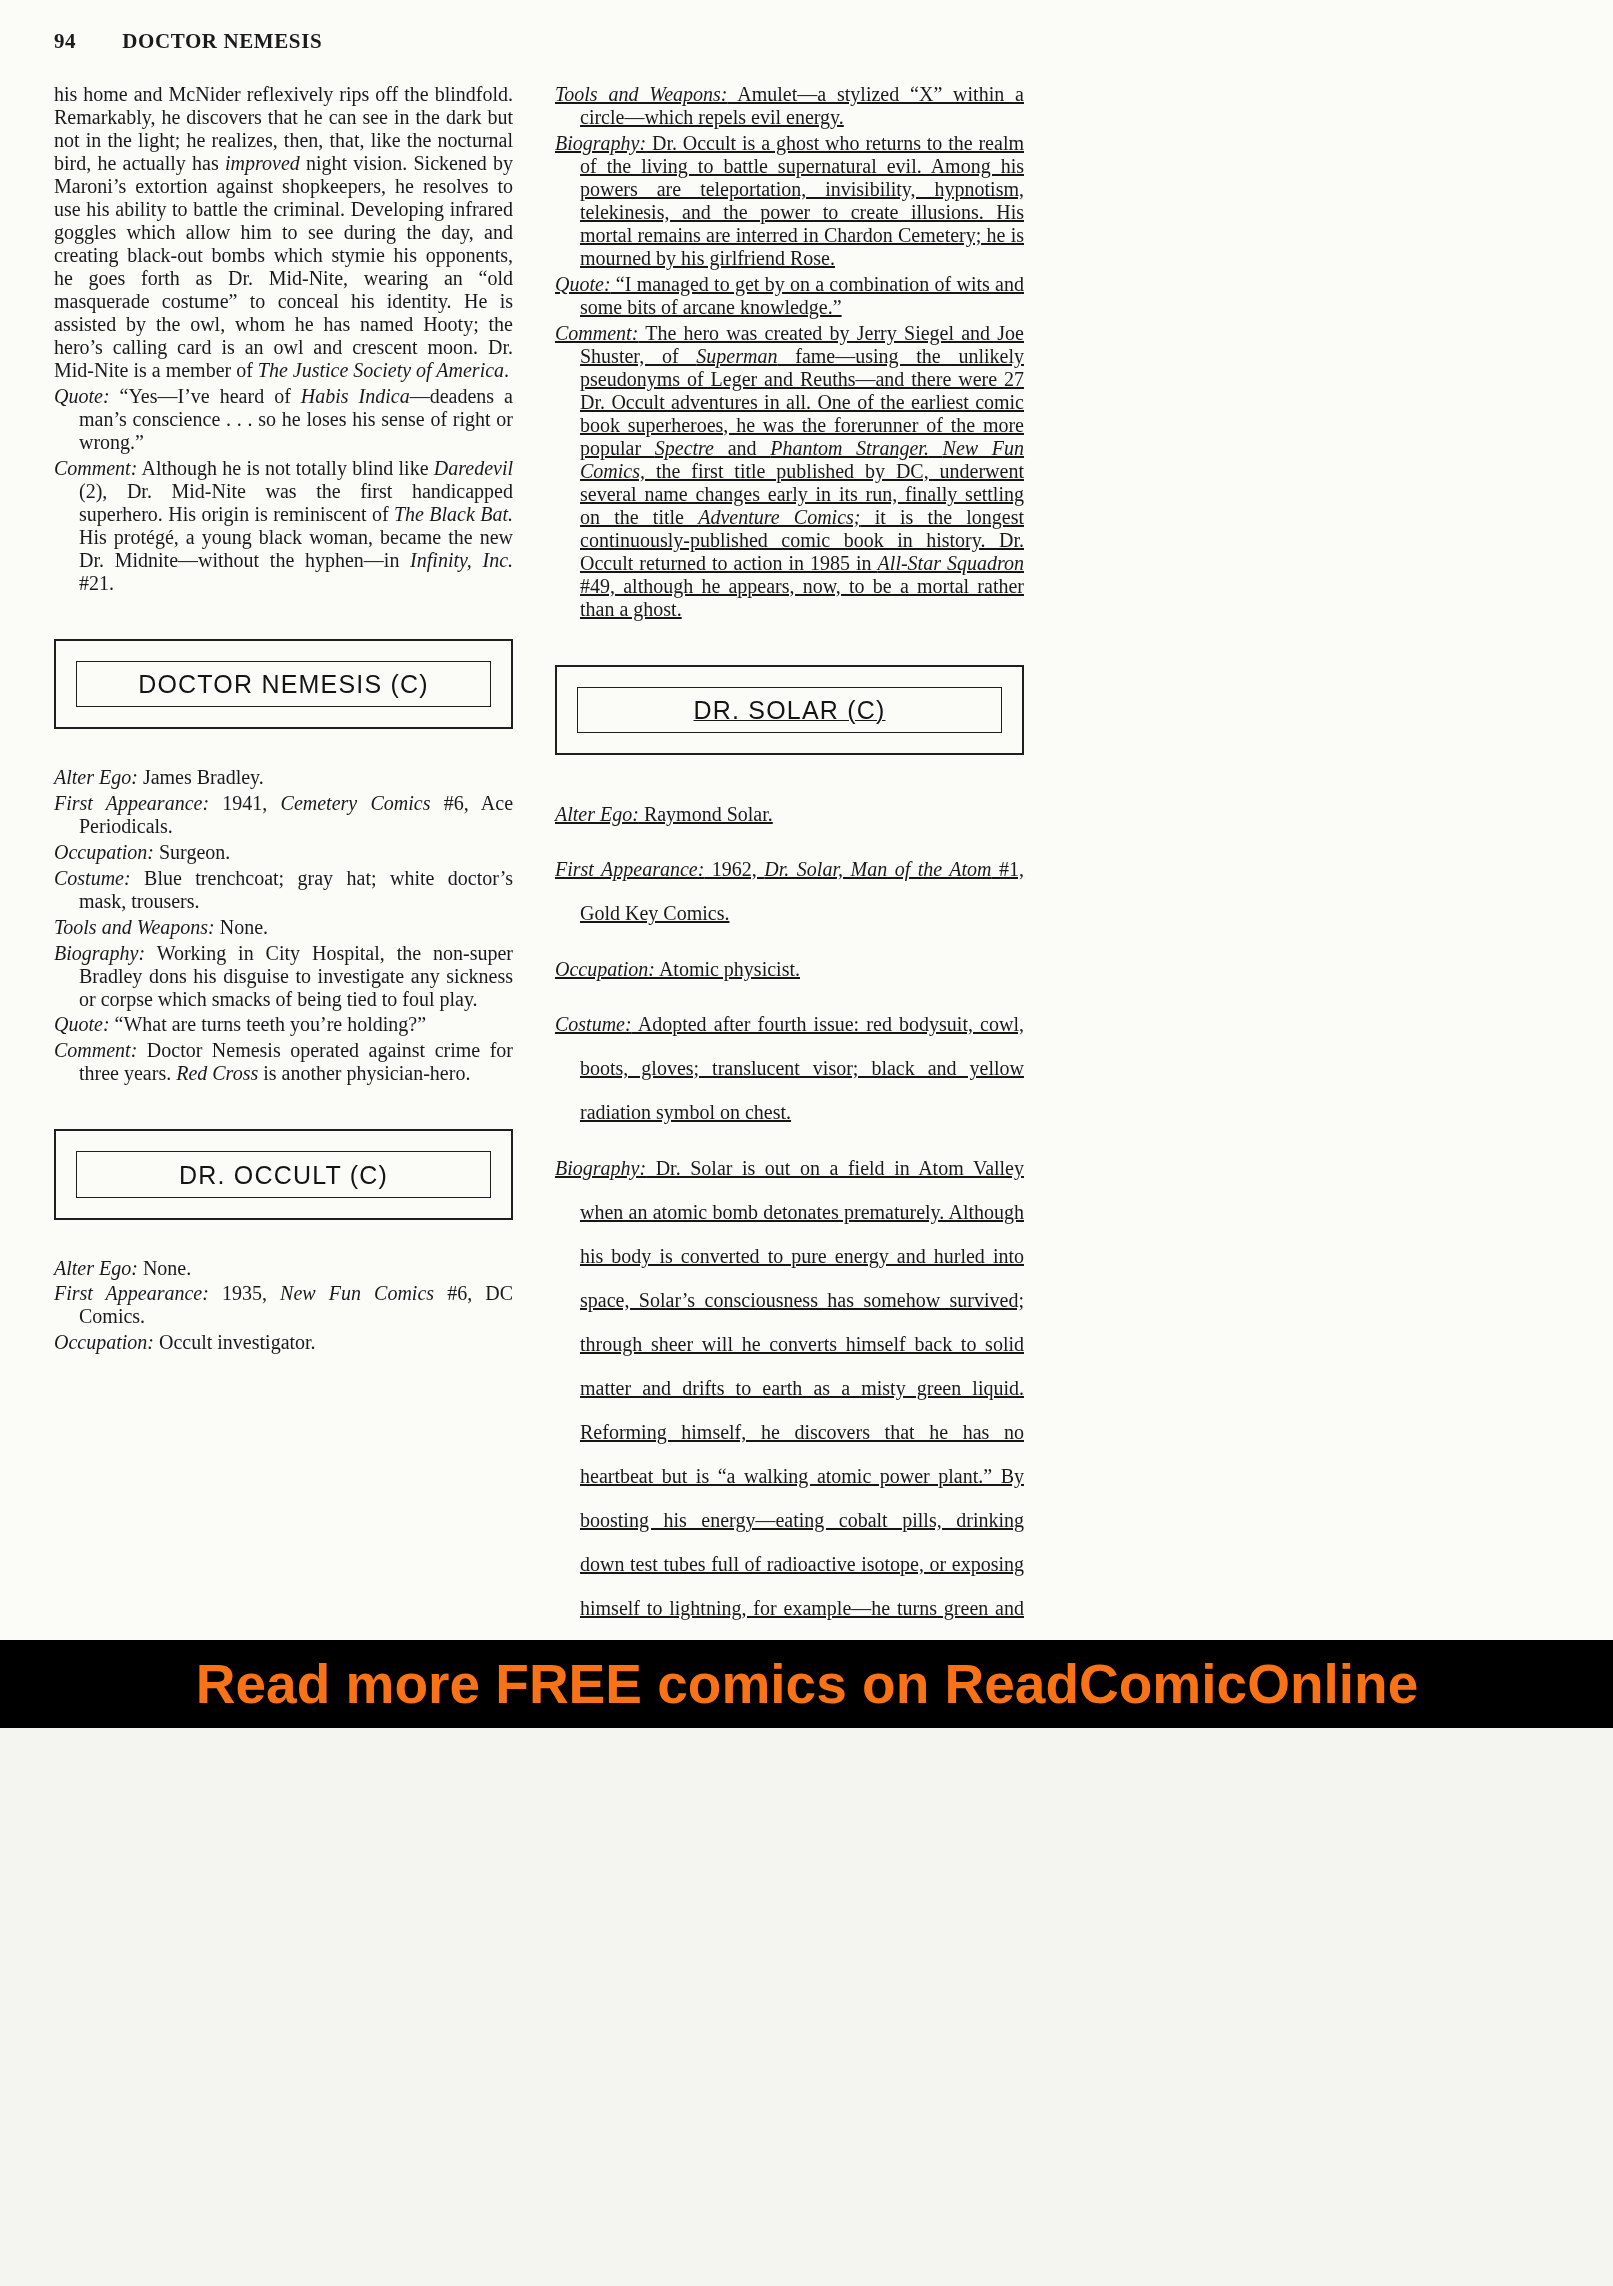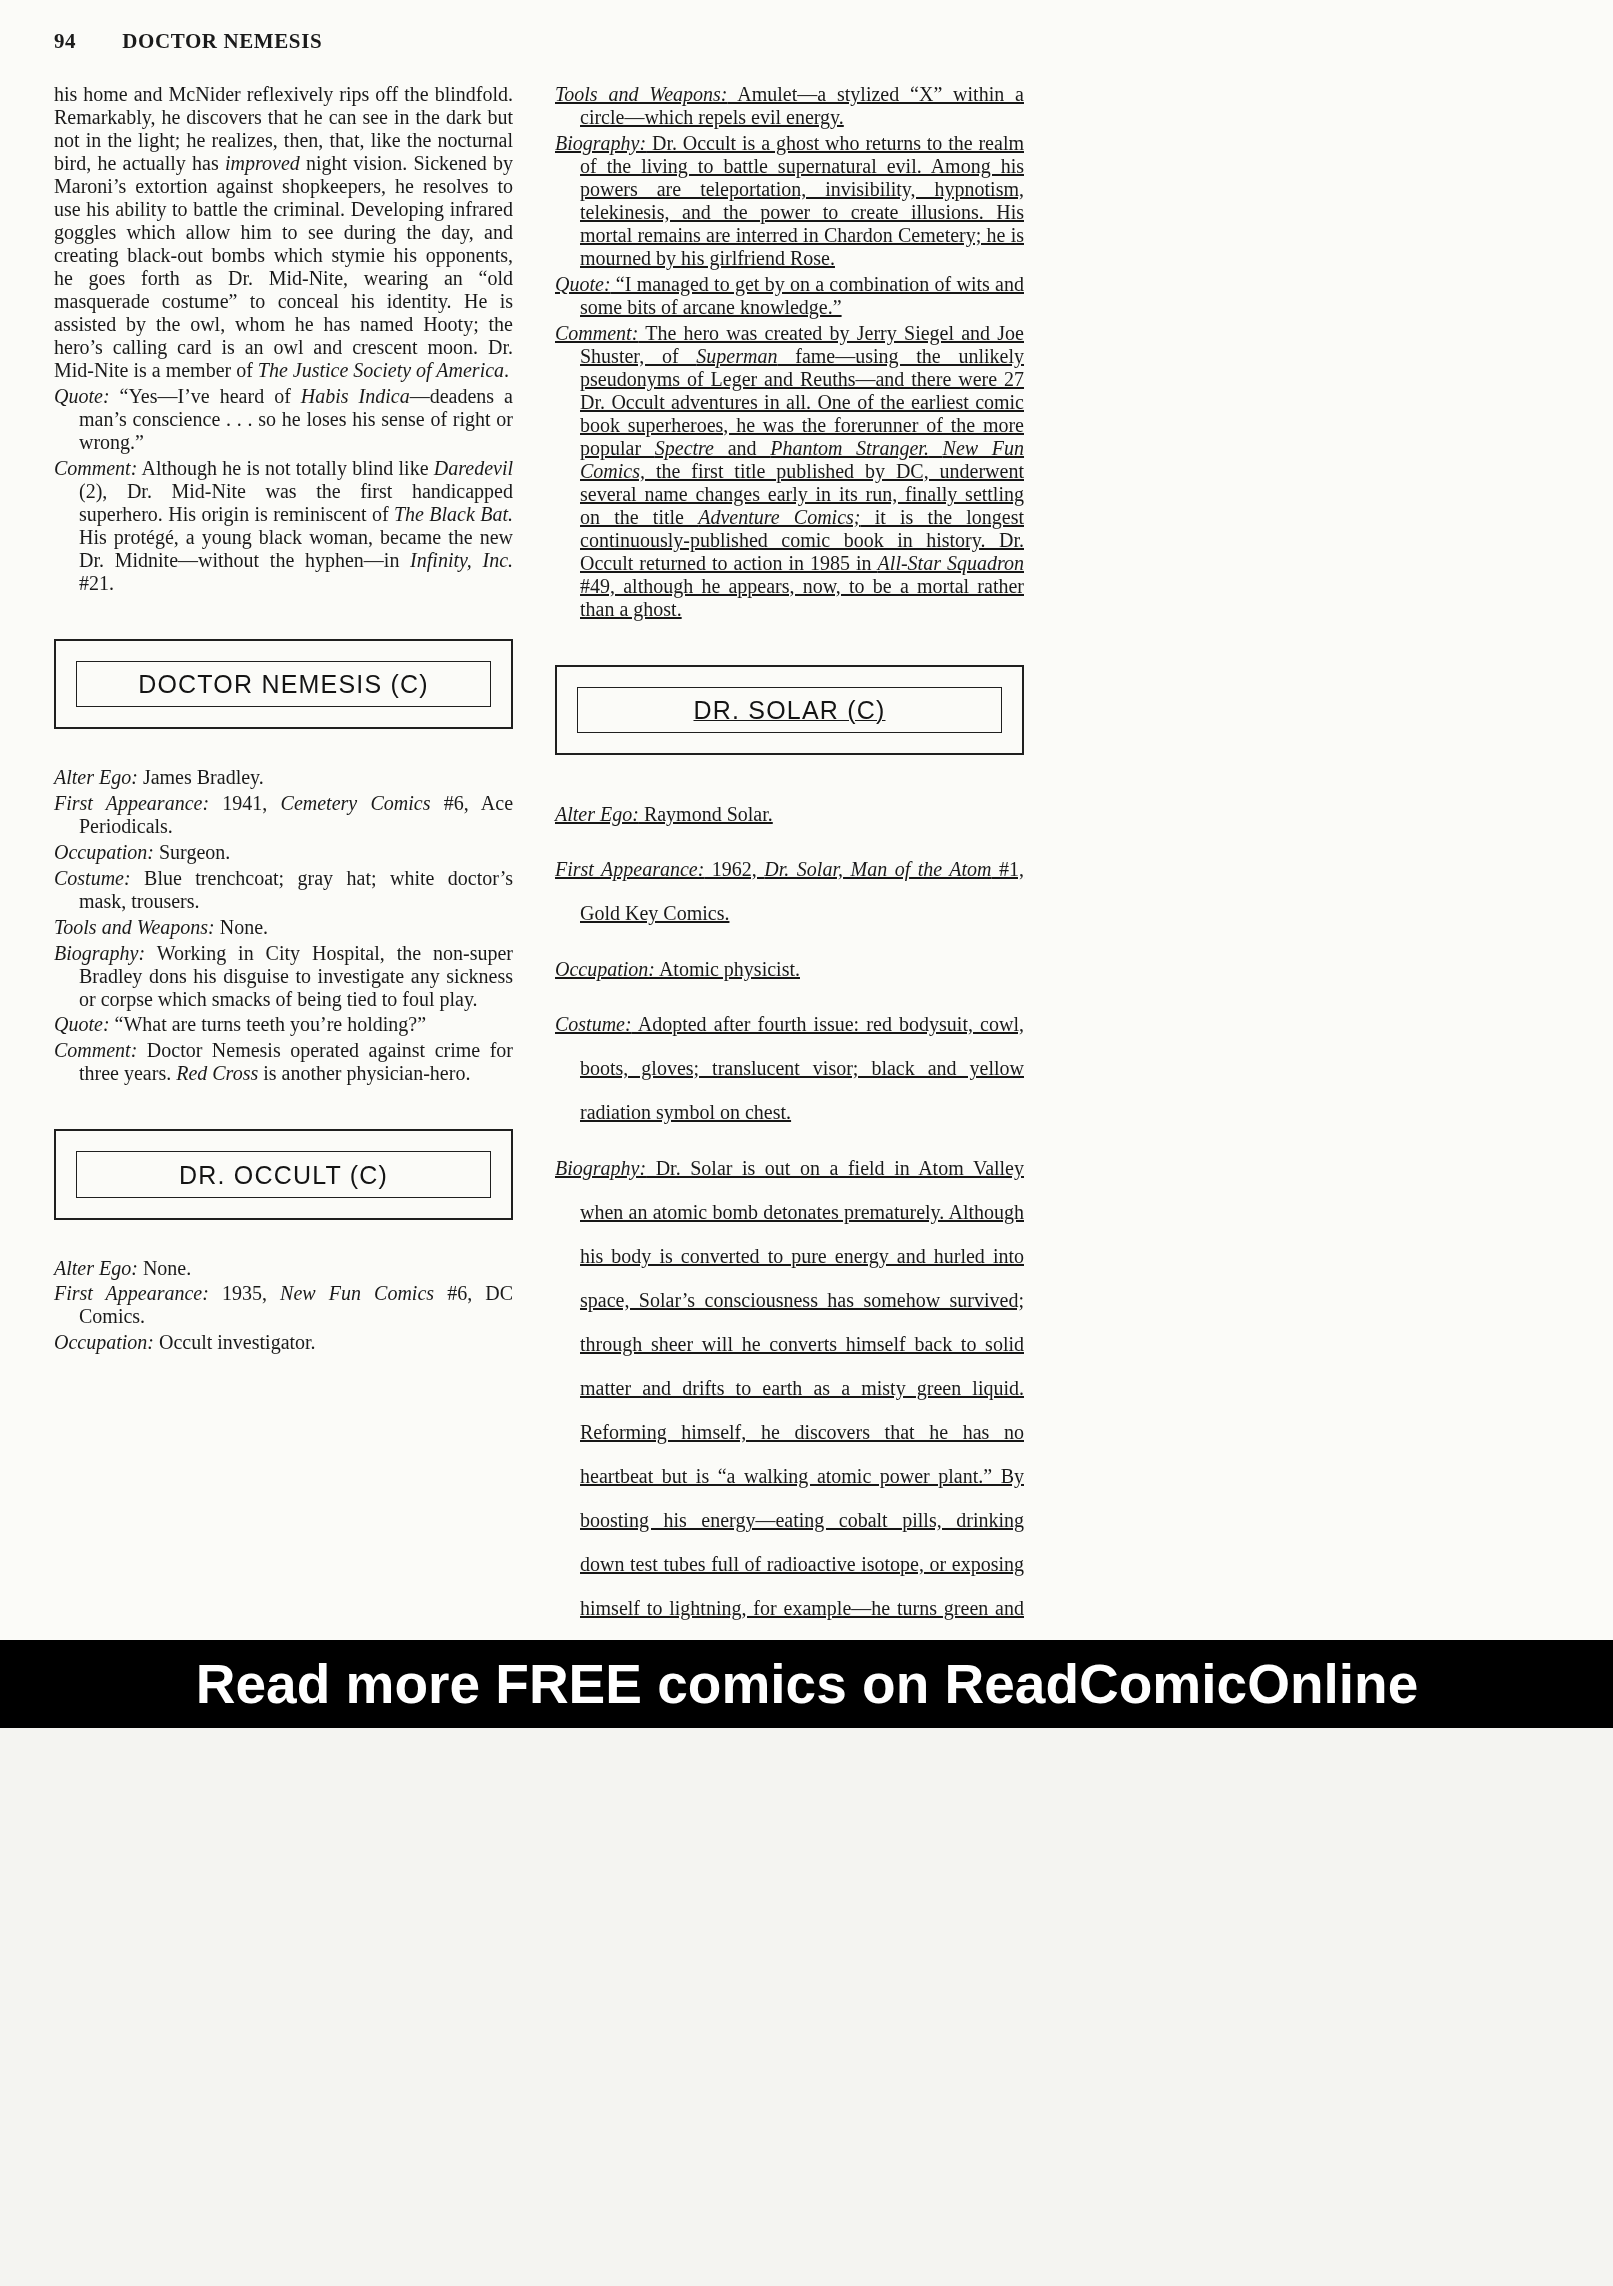--- a/index.html
+++ b/index.html
@@ -48,21 +48,21 @@
     font-size: 25px; letter-spacing: 1.2px; color: #141414;
   }
   .banner {
     position: absolute; left: 0; bottom: 0;
     width: 1614px; height: 88px;
     background: #000000;
     display: flex; align-items: center; justify-content: center;
   }
   .banner-text {
     font-family: "Liberation Sans", sans-serif;
-    font-weight: bold; font-size: 55px; color: #ffffff;
+    font-weight: bold; font-size: 55px; color: #f97316;
     white-space: nowrap;
   }
   i { font-style: italic; }
 </style>
 </head>
 <body>
 
 <div class="page">
 
   <div class="page-header">

